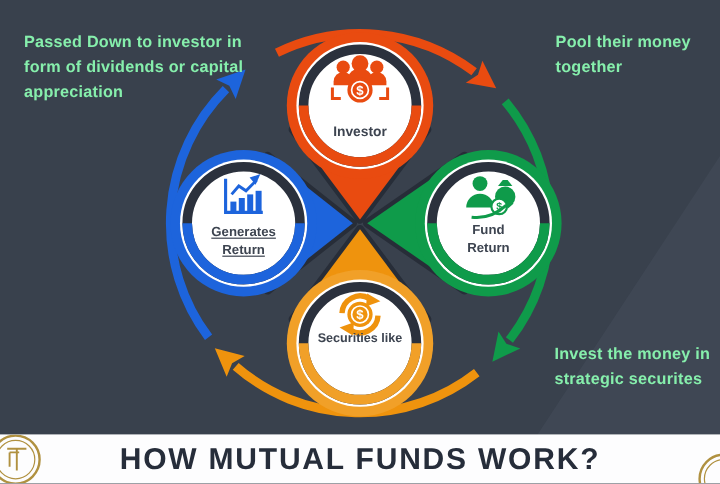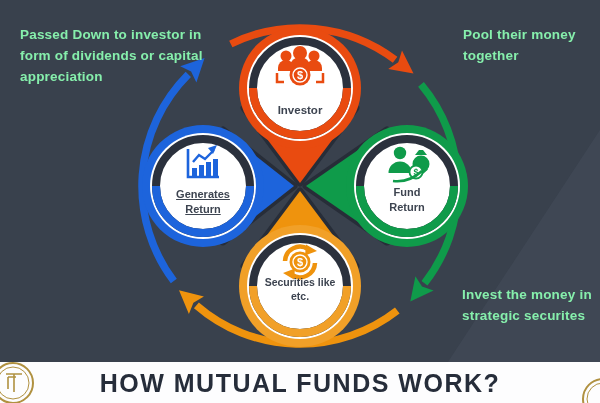--- a/index.html
+++ b/index.html
@@ -135,21 +135,20 @@
   <div class="corner-text tr">Pool their money together</div>
   <div class="corner-text br">Invest the money in strategic securites</div>
 
   <div class="node-label lbl-investor">Investor</div>
   <div class="node-label lbl-fund">
     <span>Fund</span>
     <span>Return</span>
   </div>
   <div class="node-label lbl-securities">
     <span>Securities like</span>
-    <span>etc.</span>
   </div>
   <div class="node-label lbl-generates">
     <span>Generates</span>
     <span>Return</span>
   </div>
 
   <div class="footer">
     <div class="footer-title">HOW MUTUAL FUNDS WORK?</div>
     <svg width="600" height="41" viewBox="0 0 600 41">
       <g stroke="#b09140" fill="none">

